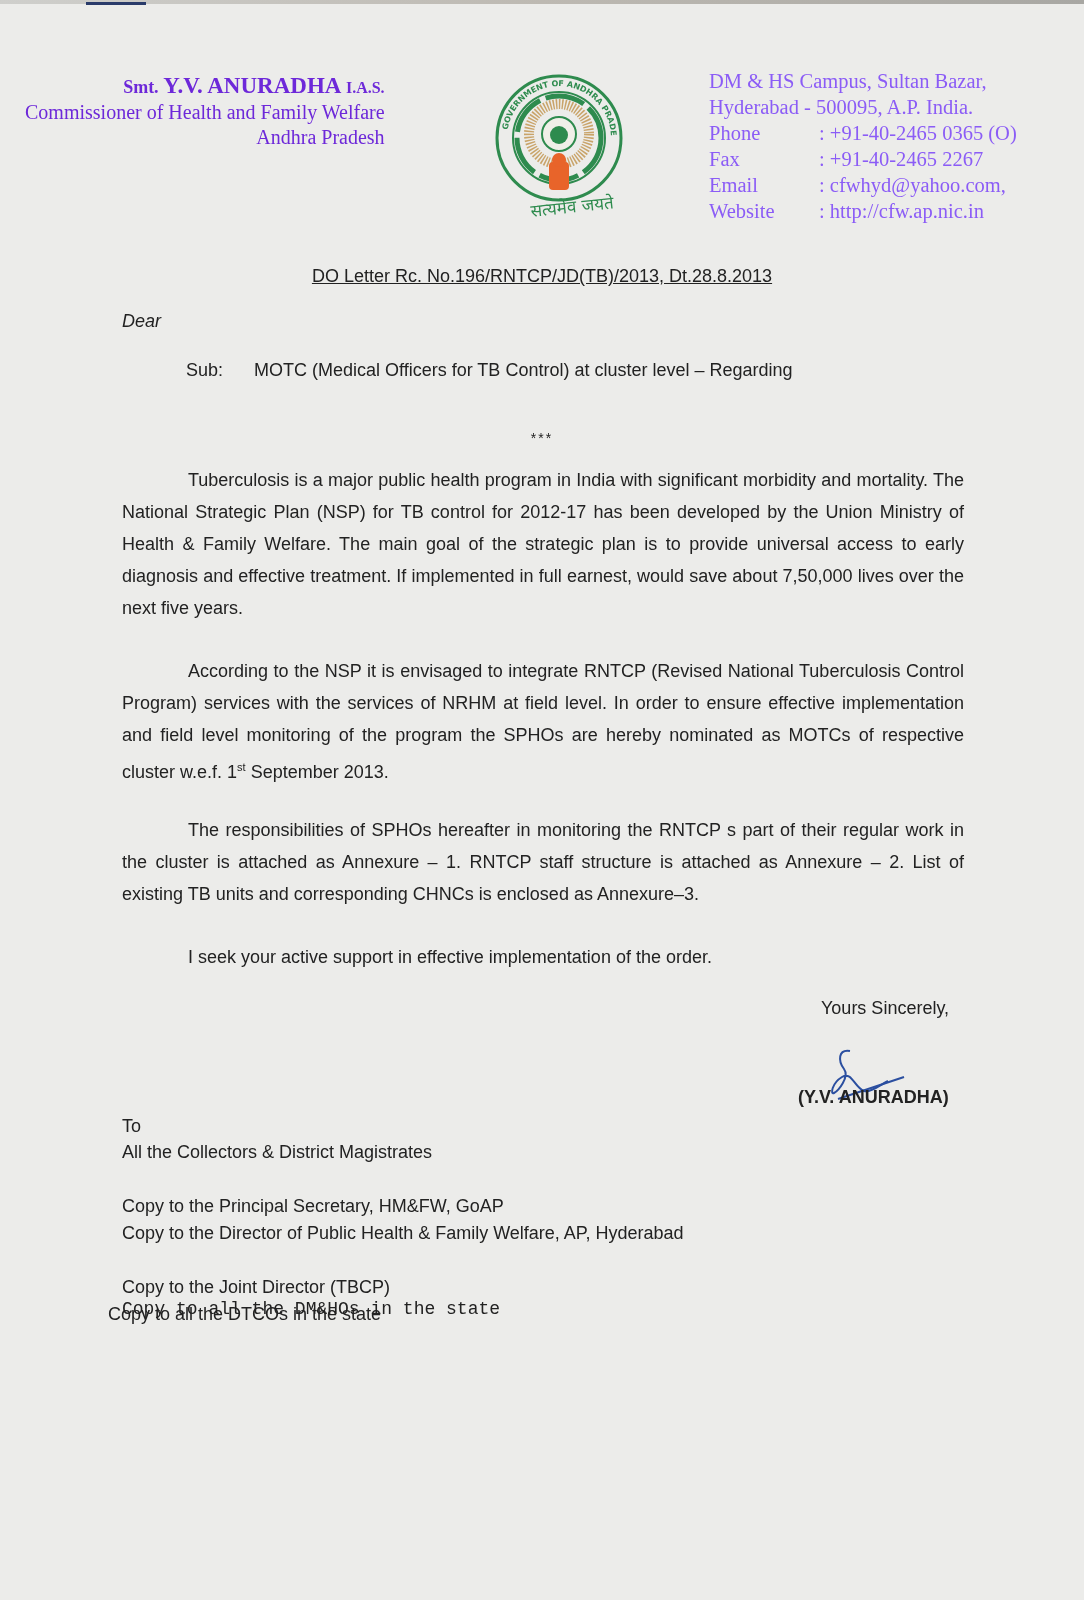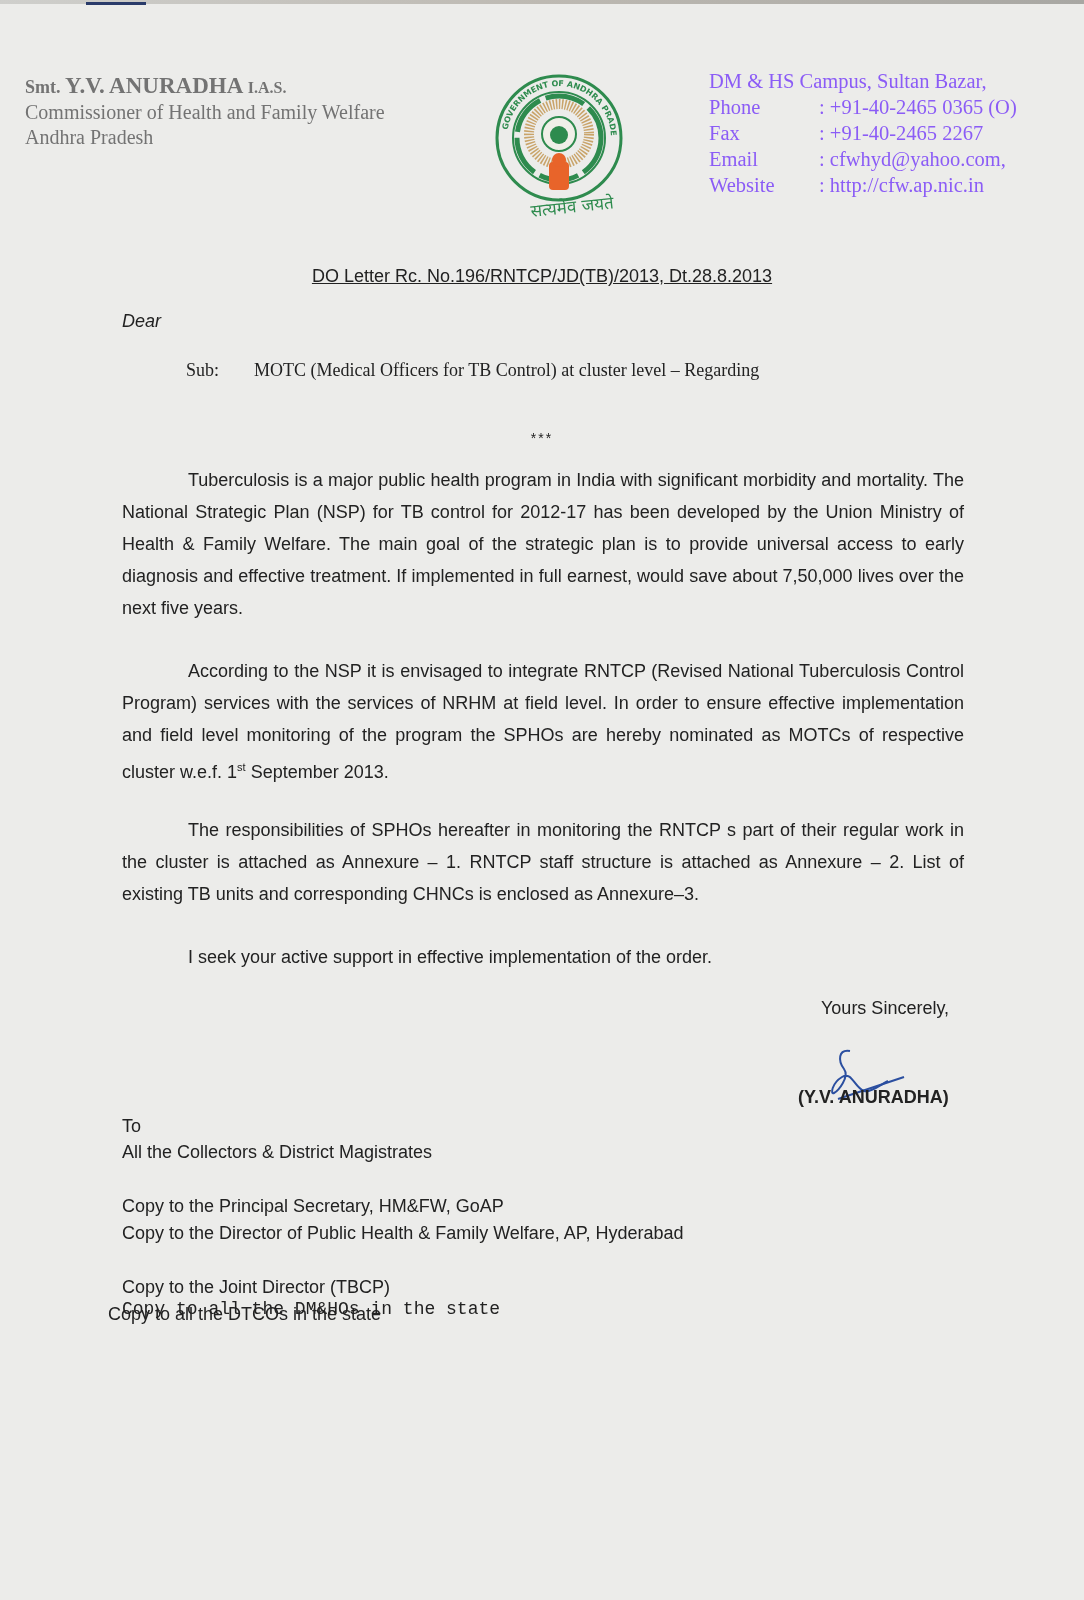--- a/index.html
+++ b/index.html
@@ -4,33 +4,33 @@
 <style>
   html, body { margin:0; padding:0; }
   body {
     width:1084px; height:1600px; position:relative; overflow:hidden;
     background:#ececea;
     font-family:"Liberation Sans", "DejaVu Sans", sans-serif;
     color:#222;
   }
   .topline { position:absolute; left:0; top:0; width:1084px; height:4px; background:linear-gradient(90deg,#cfcfcc,#bdb9b2 50%,#a8a7a3); }
   .topmark { position:absolute; left:86px; top:2px; width:60px; height:3px; background:#2a3b6a; }
-  .hdr-left { position:absolute; left:25px; top:74px; color:#737373; font-family:"Liberation Serif","DejaVu Serif",serif; }
+  .hdr-left { position:absolute; left:25px; top:74px; color:#6d28d9; font-family:"Liberation Serif","DejaVu Serif",serif;text-align:right; }
   .hdr-left .name-line { font-size:18px; font-weight:bold; line-height:24px; }
   .hdr-left .name-line .big { font-size:23px; }
   .hdr-left .name-line .small { font-size:16px; }
   .hdr-left .role { font-size:20px; line-height:25px; }
   .emblem { position:absolute; left:495px; top:74px; width:140px; height:150px; }
   .hdr-right { position:absolute; left:709px; top:68px; color:#8b5cf6; font-family:"Liberation Serif","DejaVu Serif",serif; font-size:20.5px; line-height:26px; }
   .hdr-right .row { display:flex; }
   .hdr-right .lbl { width:110px; }
   .ref { position:absolute; left:0; width:1084px; top:266px; text-align:center; font-size:18px; }
   .ref span { text-decoration:underline; }
   .txt { position:absolute; font-size:18px; line-height:22px; }
-  .subj { position:absolute; left:186px; top:357px; font-size:18px; line-height:26px; display:flex;font-family:Liberation Serif, serif; }
+  .subj { position:absolute; left:186px; top:357px; font-size:18px; line-height:26px; display:flex; }
   .subj .sublbl { width:68px; }
   .stars { position:absolute; left:0; width:1084px; top:430px; text-align:center; font-size:14px; letter-spacing:2px; }
   .para { position:absolute; left:122px; width:842px; font-size:18px; line-height:32px; text-align:justify; text-indent:66px; }
   .sig { position:absolute; left:808px; top:1047px; width:120px; height:55px; }
   .bold { font-weight:bold; }
   sup { font-size:11px; }
 </style>
 </head>
 <body>
 
@@ -58,20 +58,21 @@
     <path id="ring" d="M 12 64 A 52 52 0 0 1 116 64" fill="none"></path>
     <text font-size="8" fill="#2e8b4e" font-family="DejaVu Sans, sans-serif" font-weight="bold"><textPath href="#ring" startOffset="8">GOVERNMENT OF ANDHRA PRADESH</textPath></text>
     <rect x="54" y="88" width="20" height="28" rx="4" fill="#e8642a"></rect>
     <circle cx="64" cy="86" r="7" fill="#e8642a"></circle>
     <text x="36" y="140" font-size="17" fill="#2e8b4e" font-family="DejaVu Sans, sans-serif" transform="rotate(-6 64 140)">सत्यमेव जयते</text>
   </svg>
 </div>
 
 <div class="hdr-right">
   <div>DM &amp; HS Campus, Sultan Bazar,</div>
+  <div>Hyderabad - 500095, A.P. India.</div>
   <div class="row">
     <span class="lbl">Phone</span>
     <span>: +91-40-2465 0365 (O)</span>
   </div>
   <div class="row">
     <span class="lbl">Fax</span>
     <span>: +91-40-2465 2267</span>
   </div>
   <div class="row">
     <span class="lbl">Email</span>

